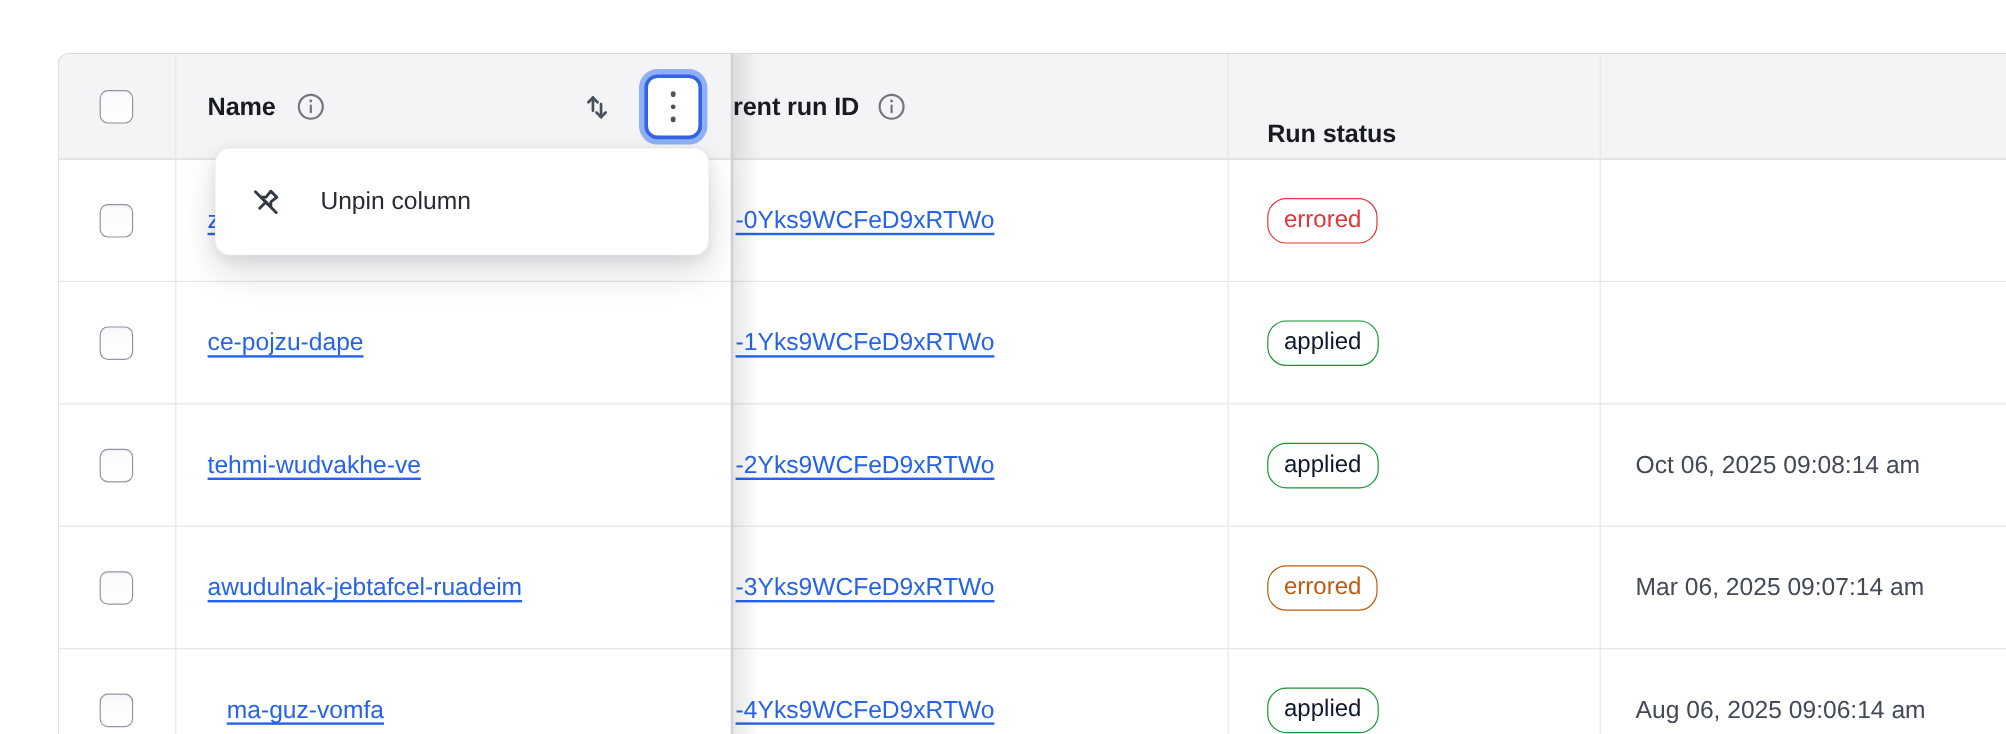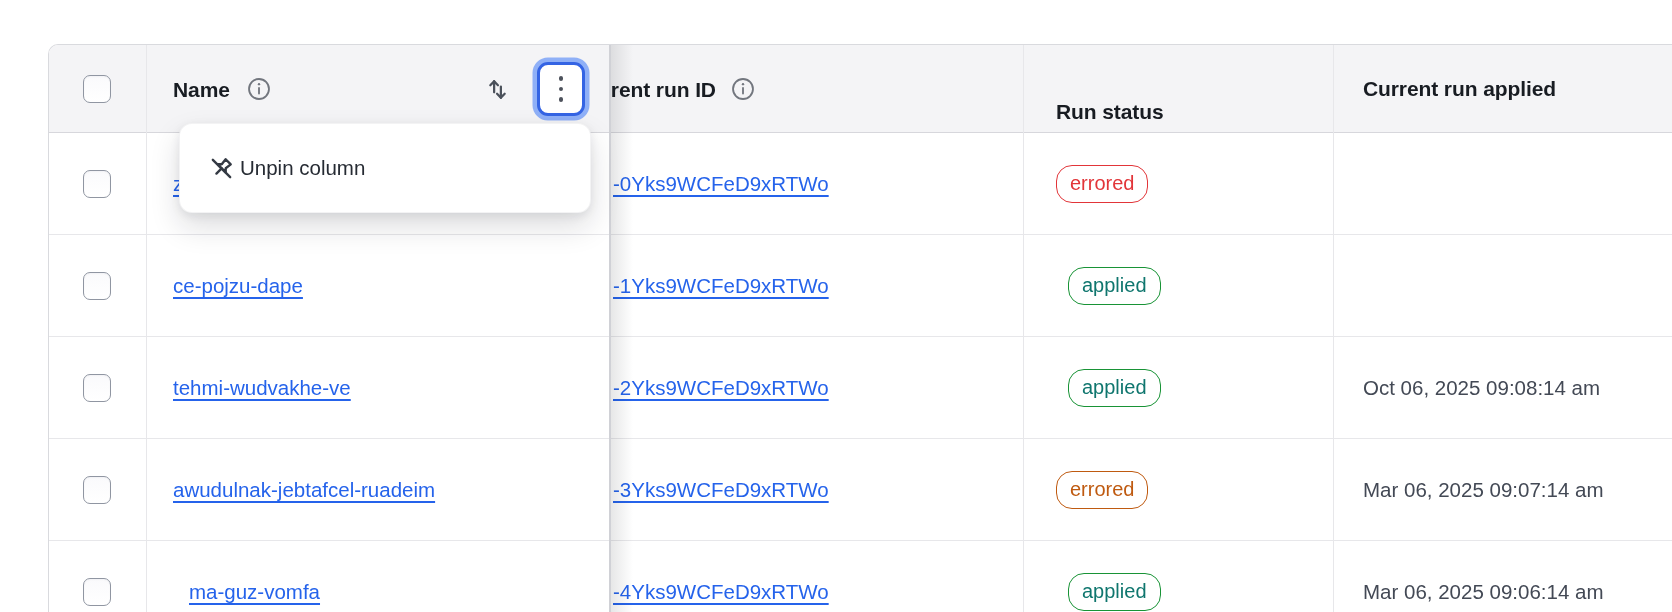--- a/index.html
+++ b/index.html
@@ -37,40 +37,40 @@
   .cb { position:absolute; width:28px; height:28px; border:1.5px solid #9096a2; border-radius:7px;
         background:linear-gradient(180deg,#fafafc,#ffffff); box-shadow:inset 0 1px 2px rgba(16,24,40,0.04);
         cursor:pointer; }
 
   .lnk { color:#2563eb; font-size:20.5px; text-decoration:underline;
          text-underline-offset:4px; text-decoration-thickness:1.5px; cursor:pointer; }
 
   .badge { display:inline-block; border:1.5px solid; border-radius:16px; padding:5px 13px 6px;
            font-size:20px; line-height:1.25; background:transparent; }
   .badge.errored { color:#e23539; border-color:#e23539; }
-  .badge.applied { color:#0f766e; border-color:#189336;margin-left:12px; }
+  .badge.applied { color:#0f172a; border-color:#189336; }
   .badge.planned { color:#bf5a10; border-color:#bf5a10; }
 
   .dateval { font-size:20.5px; color:#434955; }
 
   .kebab-btn { position:absolute; left:488px; top:17px; width:48px; height:54px;
                background:#ffffff; border:3px solid #3464e4; border-radius:11px;
                box-shadow:0 0 0 4.5px #8fb0f7; display:flex; align-items:center; justify-content:center;
                cursor:pointer; }
   .dots { display:flex; flex-direction:column; gap:6px; }
   .dot { width:4.5px; height:4.5px; border-radius:50%; background:#4d525c; }
 
   .icon-btn { cursor:pointer; display:inline-flex; }
 
   .dropdown { position:absolute; left:130px; top:78px; width:412px; height:90px; z-index:30;
               background:#ffffff; border-radius:13px; border:1px solid rgba(23,26,31,0.05);
               box-shadow:0 14px 30px rgba(18,22,33,0.14), 0 3px 10px rgba(18,22,33,0.08);
               display:flex; align-items:center; padding-left:28px; gap:20px; }
   .menu-label { font-size:20.5px; color:#262b33; }
-  .menu-item { display:flex; align-items:center; gap:5px; cursor:pointer; width:100%; height:100%;
+  .menu-item { display:flex; align-items:center; gap:32px; cursor:pointer; width:100%; height:100%;
                padding-left:0; }
 </style>
 </head>
 <body>
 
 <div class="canvas">
   <div class="frame">
 
     <div class="abs hdr-bg"></div>
 
@@ -82,39 +82,36 @@
           <svg width="26" height="26" viewBox="0 0 24 24" fill="none" stroke="#72767e" stroke-width="1.7">
             <circle cx="12" cy="12" r="9.2"></circle>
             <line x1="12" y1="11" x2="12" y2="16.2" stroke-linecap="round"></line>
             <circle cx="12" cy="7.5" r="1.1" fill="#72767e" stroke="none"></circle>
           </svg>
         </span>
       </div>
       <div class="abs hflex" style="left:1007px; top:44px;margin-top:23px;">
         <span class="hlabel">Run status</span>
       </div>
-      <div class="abs hflex" style="left:1314px; top:44px;">
-        <span class="hlabel">Current run applied</span>
-      </div>
 
       <a class="abs vcenter lnk" style="left:564px; top:139px;">-0Yks9WCFeD9xRTWo</a>
       <a class="abs vcenter lnk" style="left:564px; top:241px;">-1Yks9WCFeD9xRTWo</a>
       <a class="abs vcenter lnk" style="left:564px; top:343px;">-2Yks9WCFeD9xRTWo</a>
       <a class="abs vcenter lnk" style="left:564px; top:445px;">-3Yks9WCFeD9xRTWo</a>
       <a class="abs vcenter lnk" style="left:564px; top:547px;">-4Yks9WCFeD9xRTWo</a>
 
       <span class="abs vcenter" style="left:1007px; top:139px;"><span class="badge errored">errored</span></span>
       <span class="abs vcenter" style="left:1007px; top:241px;"><span class="badge applied">applied</span></span>
       <span class="abs vcenter" style="left:1007px; top:343px;"><span class="badge applied">applied</span></span>
       <span class="abs vcenter" style="left:1007px; top:445px;"><span class="badge planned">errored</span></span>
       <span class="abs vcenter" style="left:1007px; top:547px;"><span class="badge applied">applied</span></span>
 
       <span class="abs vcenter dateval" style="left:1314px; top:343px;">Oct 06, 2025 09:08:14 am</span>
       <span class="abs vcenter dateval" style="left:1314px; top:445px;">Mar 06, 2025 09:07:14 am</span>
-      <span class="abs vcenter dateval" style="left:1314px; top:547px;">Mar 06, 2025 09:06:14 am</span>
+      <span class="abs vcenter dateval" style="left:1314px; top:547px;">Aug 06, 2025 09:06:14 am</span>
     </div>
 
     <div class="abs layer-pinned">
       <div class="pinned-body"></div>
       <div class="pinned-hdr"></div>
 
       <div class="cb" style="left:34px; top:30px;" role="checkbox" aria-checked="false"></div>
       <div class="abs hflex" style="left:124px; top:44px; gap:16px;">
         <span class="hlabel">Name</span>
         <span class="icon-btn">

